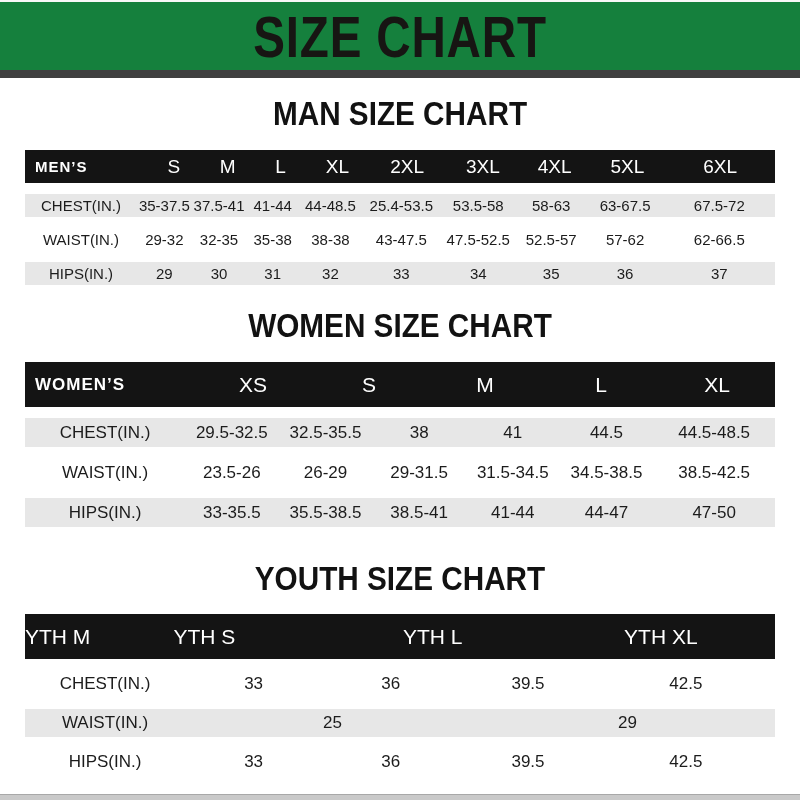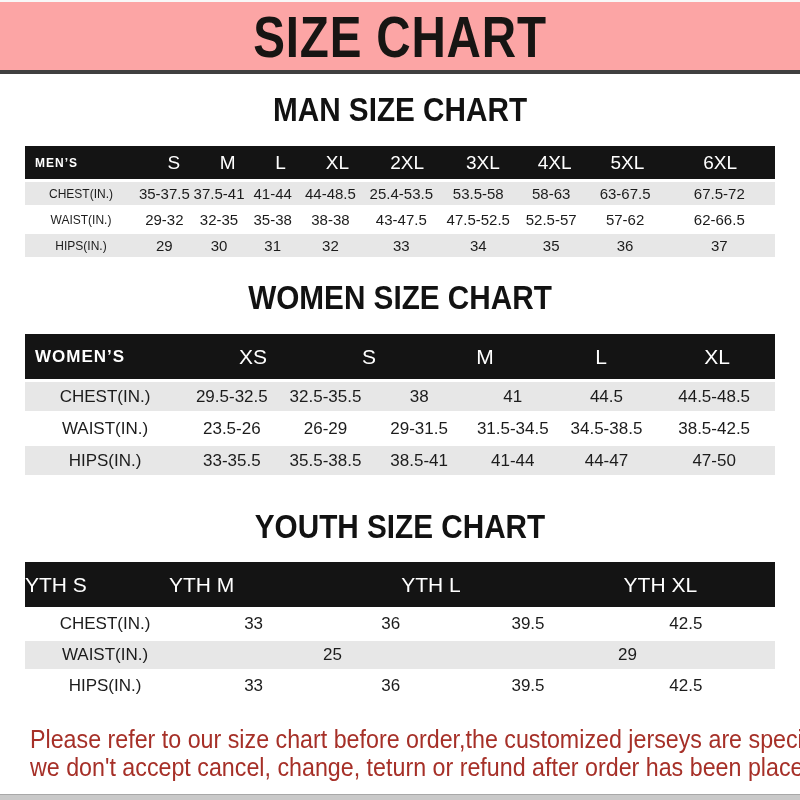--- a/index.html
+++ b/index.html
@@ -3,23 +3,23 @@
 <meta charset="utf-8">
 <style>
   html,body{margin:0;padding:0;}
   body{
     width:800px;height:800px;background:#ffffff;
     font-family:"Liberation Sans", sans-serif;
     position:relative;overflow:hidden;
   }
   
   .banner{
-    height:68px;background:#fca5a5;
+    height:68px;background:#15803d;
     border-top:2px solid #f8f8f8;
-    border-bottom:4px solid #404040;
+    border-bottom:8px solid #404040;
     display:flex;align-items:center;justify-content:center;
   }
   .banner h1{
     margin:0;color:#171513;font-size:58px;font-weight:bold;
     letter-spacing:1px;transform:scaleX(0.82);white-space:nowrap;
   }
   
   h2.section-heading{
     margin:0;text-align:center;color:#121212;
     font-size:33px;font-weight:bold;letter-spacing:0px;
@@ -29,29 +29,29 @@
   #women-heading{margin-top:22px;}
   #youth-heading{margin-top:33px;}
   
   .size-table{width:750px;margin-left:25px;}
   .row{display:flex;align-items:center;text-align:center;}
   .band{background:#141414;color:#ffffff;}
   .band .lbl{
     text-align:left;padding-left:10px;font-weight:bold;font-size:25px;
     letter-spacing:1px;white-space:nowrap;
   }
-  .data-row{color:#1c1c1c;margin-top:3px;}
+  .data-row{color:#1c1c1c;margin-top:11px;}
   .data-row.alt{background:#E7E7E7;}
   .data-row .lbl{white-space:nowrap;}
   .cell{white-space:nowrap;}
   
   #men-table{margin-top:17px;}
   #men-table .band{height:33px;font-size:19px;}
   #men-table .data-row{height:23px;font-size:15px;}
-  #men-table .lbl{flex:0 0 112px;font-size:12px;}
+  #men-table .lbl{flex:0 0 112px;font-size:15px;}
   #men-table .row>*:nth-child(2){flex:5.4;}
   #men-table .row>*:nth-child(3){flex:5.4;}
   #men-table .row>*:nth-child(4){flex:5.2;}
   #men-table .row>*:nth-child(5){flex:6.2;}
   #men-table .row>*:nth-child(6){flex:7.8;}
   #men-table .row>*:nth-child(7){flex:7.4;}
   #men-table .row>*:nth-child(8){flex:7.0;}
   #men-table .row>*:nth-child(9){flex:7.6;}
   #men-table .row>*:nth-child(10){flex:11;}
   
@@ -183,22 +183,22 @@
         <div class="cell">44-47</div>
         <div class="cell">47-50</div>
       </div>
     </div>
   </section>
 
   <section>
     <h2 class="section-heading" id="youth-heading">YOUTH SIZE CHART</h2>
     <div class="size-table" id="youth-table">
       <div class="row band">
+        <div class="cell">YTH M</div>
         <div class="cell">YTH S</div>
-        <div class="cell">YTH M</div>
         <div class="cell">YTH L</div>
         <div class="cell">YTH XL</div>
       </div>
       <div class="row data-row">
         <div class="lbl">CHEST(IN.)</div>
         <div class="cell">33</div>
         <div class="cell">36</div>
         <div class="cell">39.5</div>
         <div class="cell">42.5</div>
       </div>

